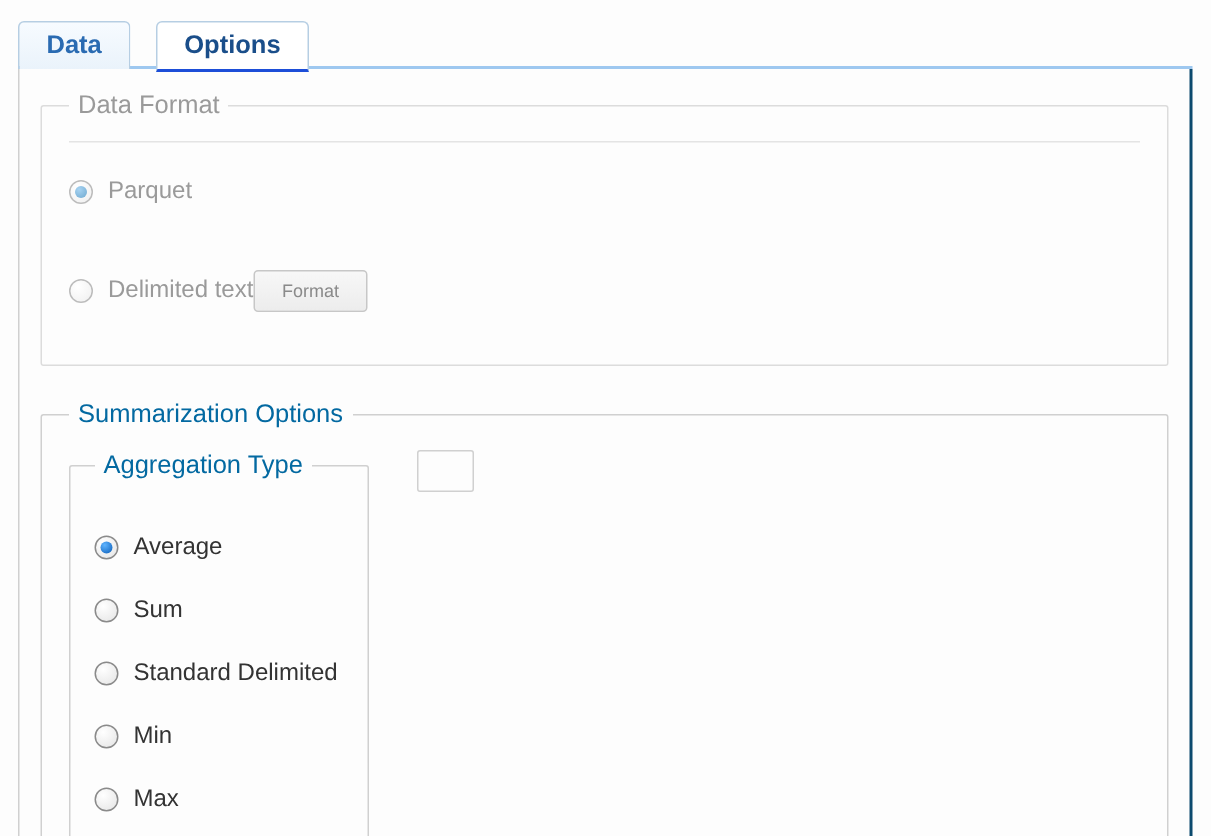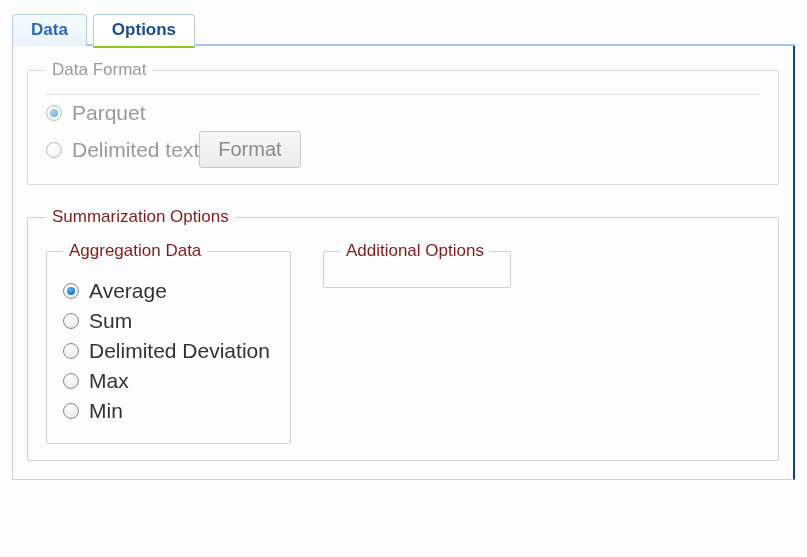--- a/index.html
+++ b/index.html
@@ -23,37 +23,37 @@
   .tab-underline {
     position: absolute;
     left: 0; right: 0; bottom: 0;
     height: 2px;
     background: #9ec8f0;
   }
   .tab {
     position: relative;
     z-index: 1;
     padding: 5px 18px 6px 18px;
-    margin-right: 6px;
+    margin-right: 17px;
     border: 1px solid #b6cee3;
     border-bottom: none;
     border-radius: 4px 4px 0 0;
     background: linear-gradient(#fdfeff, #f2f7fc);
     color: #1a4e8a;
     font-weight: 600;
     cursor: pointer;
   }
   .tab.inactive {
     background: linear-gradient(#f7fbff, #eaf3fb);
     color: #2a6bb2;
     font-weight: 600;
   }
   .tab.active {
     background: #ffffff;
-    border-bottom: 2px solid #84cc16;
+    border-bottom: 2px solid #1d4ed8;
     margin-bottom: -2px;
     font-weight: 700;
   }
 
   .panel {
     border-left: 1px solid #d0d0d0;
     border-right: 2px solid #0c4a6e;
     border-bottom: 1px solid #d0d0d0;
     border-top: none;
     padding: 14px 14px 18px 14px;
@@ -69,21 +69,21 @@
   fieldset.disabled-group {
     border-color: #dcdcdc;
   }
   fieldset.disabled-group .legend-text {
     color: #9a9a9a;
   }
   legend {
     padding: 0 6px;
     font-size: 17px;
   }
-  .legend-text { color: #7f1d1d; }
+  .legend-text { color: #0369a1; }
 
   fieldset.summarization {
     margin-bottom: 0;
   }
 
   .inner-row {
     display: flex;
     align-items: flex-start;
     gap: 32px;
   }
@@ -91,22 +91,22 @@
   fieldset.inner {
     margin: 0;
     padding: 12px 20px 14px 16px;
   }
 
   
   .opt {
     display: flex;
     align-items: center;
     gap: 10px;
-    margin: 6px 0;
-    font-size: 21px;
+    margin: 24px 0;
+    font-size: 16px;
     color: #333;
   }
   .opt.disabled { color: #9a9a9a; }
 
   .radio {
     width: 16px; height: 16px;
     border: 1px solid #8a8a8a;
     border-radius: 50%;
     background: radial-gradient(circle at 35% 30%, #ffffff, #e4e4e4);
     position: relative;
@@ -155,21 +155,21 @@
     border-top: 1px solid #e4e4e4;
     margin: 0 0 6px 0;
   }
 
   .btn {
     padding: 6px 18px;
     border: 1px solid #c7c7c7;
     border-radius: 3px;
     background: linear-gradient(#f7f7f7, #ececec);
     color: #8a8a8a;
-    font-size: 20px;
+    font-size: 12px;
     cursor: default;
   }
 </style>
 </head>
 <body>
 
 <div class="tab-strip">
   <div class="tab-underline"></div>
   <div class="tab inactive">
     <span>Data</span>
@@ -203,45 +203,42 @@
 
   <fieldset class="summarization">
     <legend>
       <span class="legend-text">Summarization Options</span>
     </legend>
 
     <div class="inner-row">
 
       <fieldset class="inner">
         <legend>
-          <span class="legend-text">Aggregation Data</span>
+          <span class="legend-text">Aggregation Type</span>
         </legend>
         <div class="opt">
           <span class="radio selected"></span>
           <span>Average</span>
         </div>
         <div class="opt">
           <span class="radio"></span>
           <span>Sum</span>
         </div>
         <div class="opt">
           <span class="radio"></span>
-          <span>Delimited Deviation</span>
+          <span>Standard Delimited</span>
+        </div>
+        <div class="opt">
+          <span class="radio"></span>
+          <span>Min</span>
         </div>
         <div class="opt">
           <span class="radio"></span>
           <span>Max</span>
         </div>
-        <div class="opt">
-          <span class="radio"></span>
-          <span>Min</span>
-        </div>
       </fieldset>
 
       <fieldset class="inner">
-        <legend>
-          <span class="legend-text">Additional Options</span>
-        </legend>
       </fieldset>
     </div>
   </fieldset>
 
 </div>
 
 </body></html>

